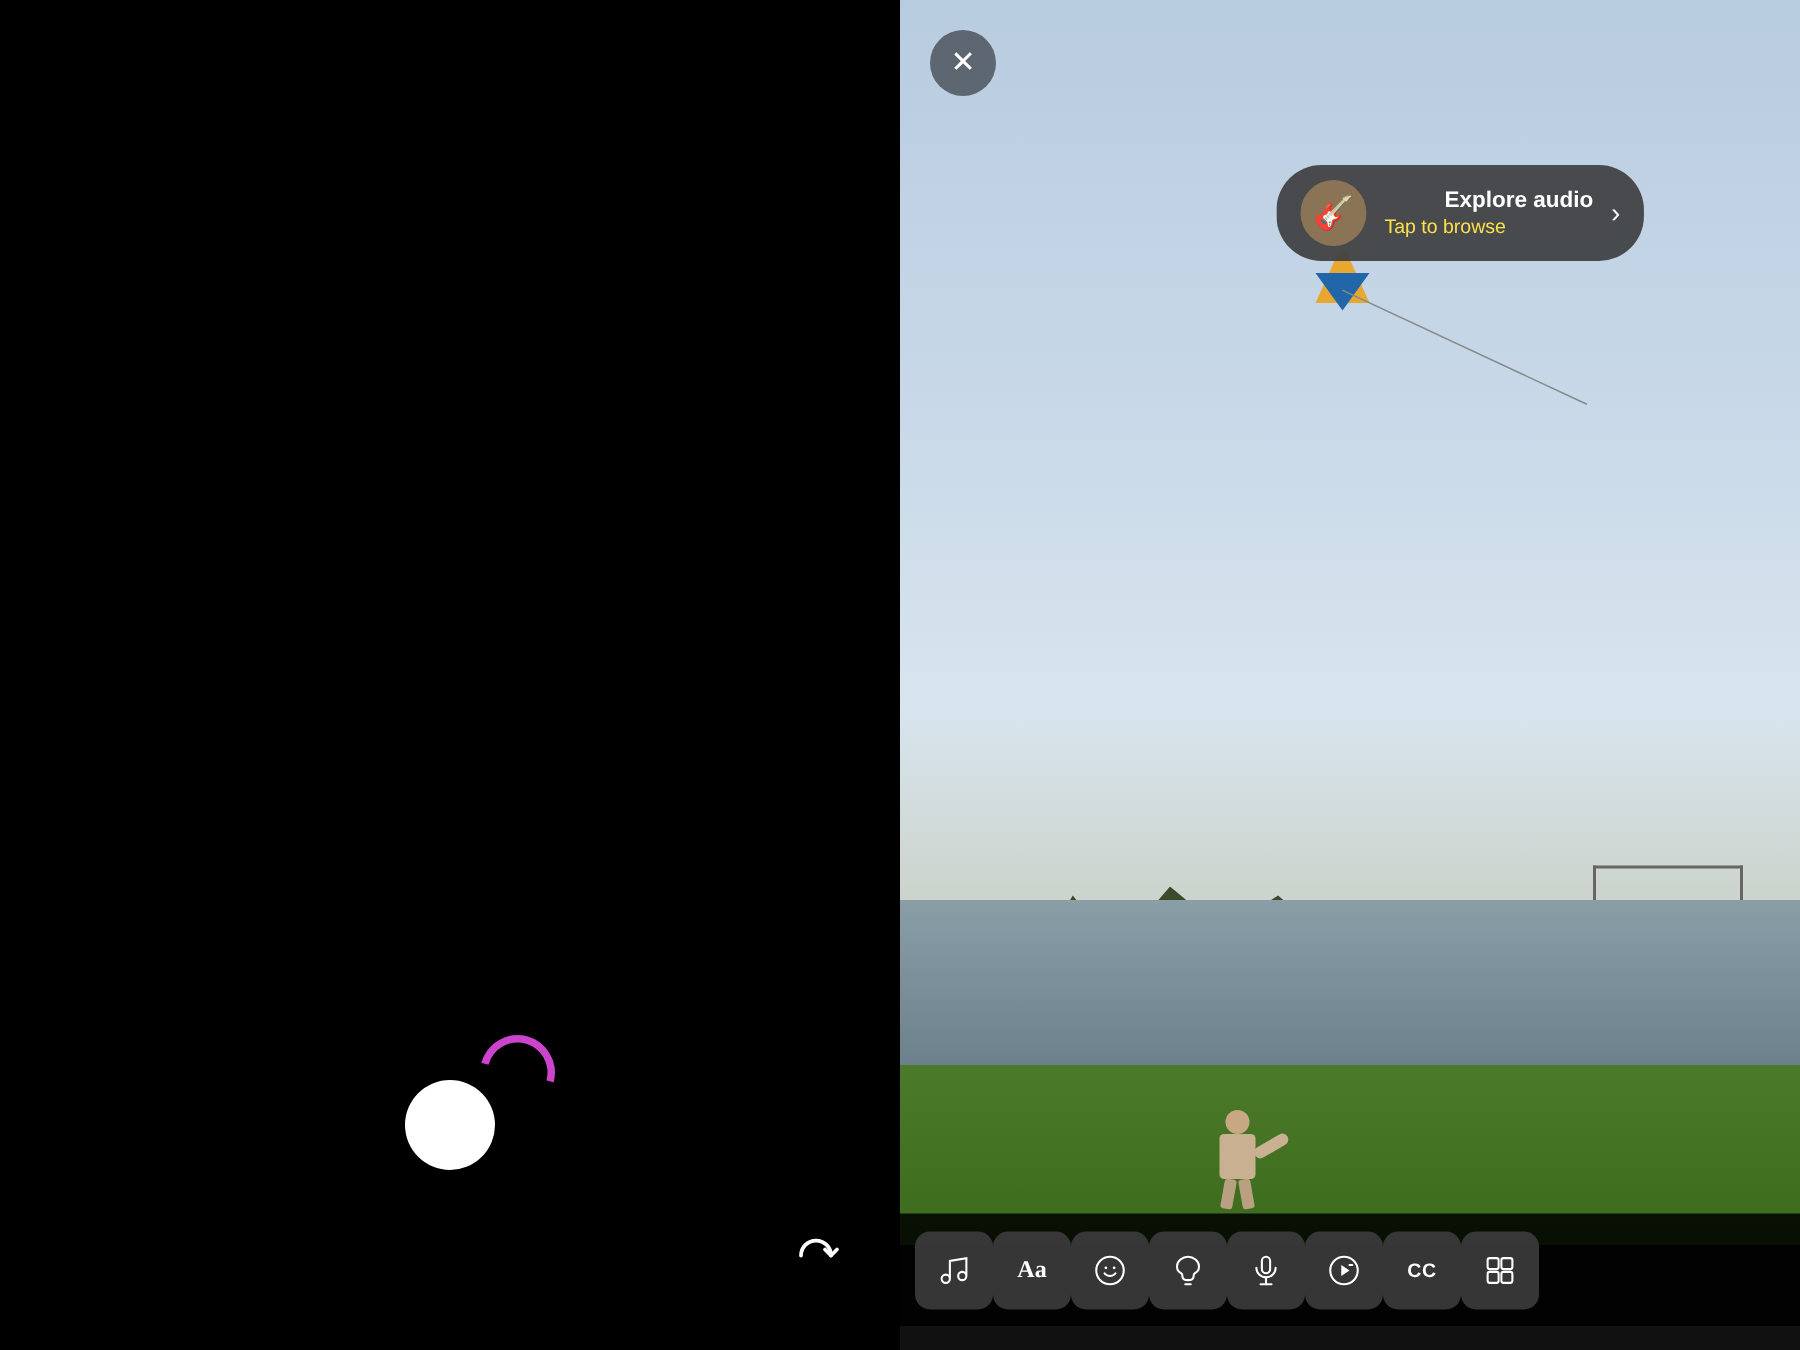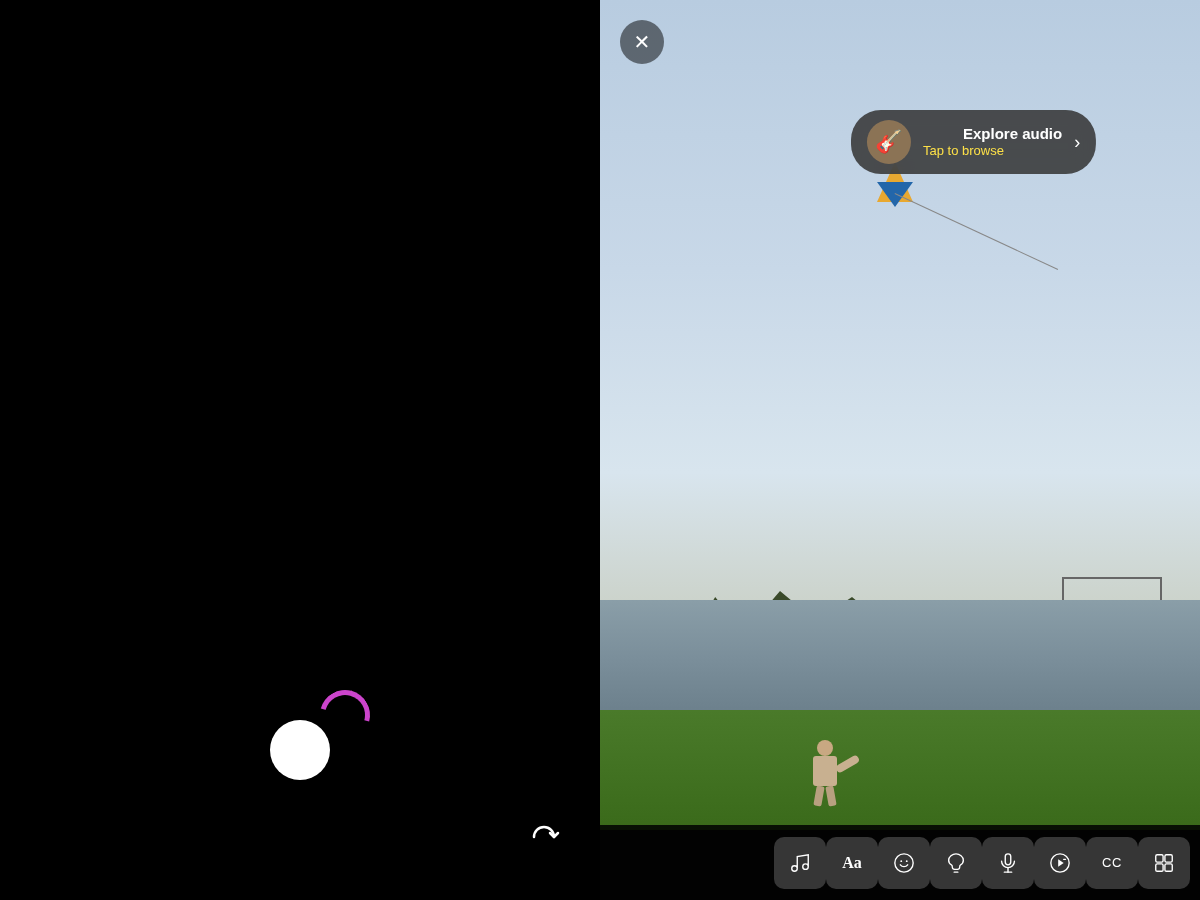--- a/index.html
+++ b/index.html
@@ -333,28 +333,28 @@
     }
 
     .audio-chevron {
       color: white;
       font-size: 18px;
     }
 
     
     .bottom-toolbar {
       position: absolute;
-      bottom: 0;
+      bottom: 16px;
       left: 0;
       width: 100%;
       height: 75px;
       background: rgba(0,0,0,0.85);
       display: flex;
       align-items: center;
-      justify-content: flex-end;
+      justify-content: flex-start;
       padding: 0 10px;
       z-index: 10;
     }
 
     .toolbar-btn {
       width: 52px;
       height: 52px;
       background: rgba(60,60,60,0.9);
       border-radius: 10px;
       display: flex;
@@ -461,21 +461,21 @@
       </svg>
     </div>
     <div class="toolbar-btn">
       <svg width="22" height="22" viewBox="0 0 24 24" fill="none">
         <circle cx="12" cy="12" r="10" stroke="white" stroke-width="1.5"></circle>
         <polygon points="10,8 16,12 10,16" fill="white"></polygon>
         <path d="M16 8 L18 8" stroke="white" stroke-width="1.5" stroke-linecap="round"></path>
       </svg>
     </div>
     <div class="toolbar-btn">
-      <span style="font-size:13px; font-weight:400; letter-spacing:0.5px; color:white;">CC</span>
+      <span style="font-size:13px; font-weight:700; letter-spacing:0.5px; color:white;">CC</span>
     </div>
     <div class="toolbar-btn">
       <svg width="22" height="22" viewBox="0 0 24 24" fill="none">
         <rect x="3" y="3" width="8" height="8" rx="1.5" stroke="white" stroke-width="1.5"></rect>
         <rect x="13" y="3" width="8" height="8" rx="1.5" stroke="white" stroke-width="1.5"></rect>
         <rect x="3" y="13" width="8" height="8" rx="1.5" stroke="white" stroke-width="1.5"></rect>
         <rect x="13" y="13" width="8" height="8" rx="1.5" stroke="white" stroke-width="1.5"></rect>
       </svg>
     </div>
   </div>

